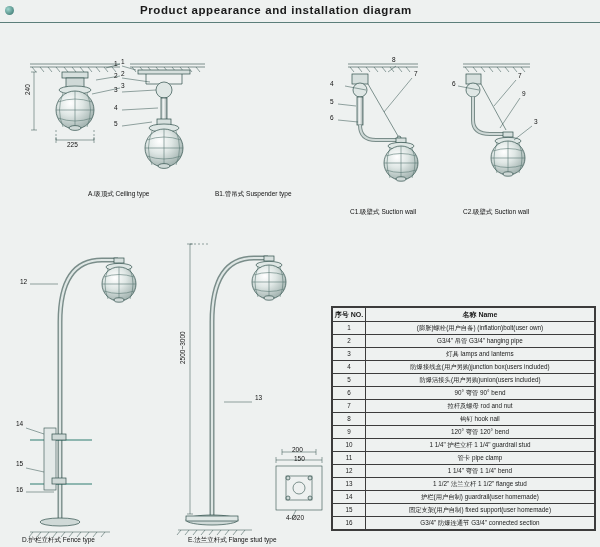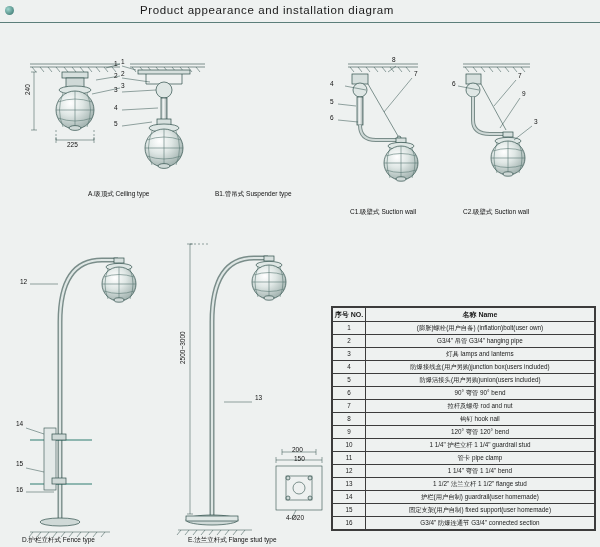--- a/index.html
+++ b/index.html
@@ -18,21 +18,21 @@
   }
   .header .bullet{
     position:absolute;left:5px;top:6px;width:9px;height:9px;border-radius:50%;
     background:radial-gradient(circle at 35% 35%,#9fd6cf,#2e6b64);
   }
   .header .title-cn{
     position:absolute;left:19px;top:3px;font-size:12.5px;font-weight:bold;
     letter-spacing:0.5px;
   }
   .header .title-en{
-    position:absolute;left:140px;top:4px;font-size:11.5px;font-weight:normal;
+    position:absolute;left:140px;top:4px;font-size:11.5px;font-weight:bold;
     letter-spacing:0.6px;
   }
   
   .canvas{position:absolute;left:0;top:22px;width:600px;height:525px;}
   svg{display:block;}
   .cap{
     position:absolute;font-size:6.5px;color:#111;white-space:nowrap;
   }
   .num{
     position:absolute;font-size:6.5px;color:#111;

